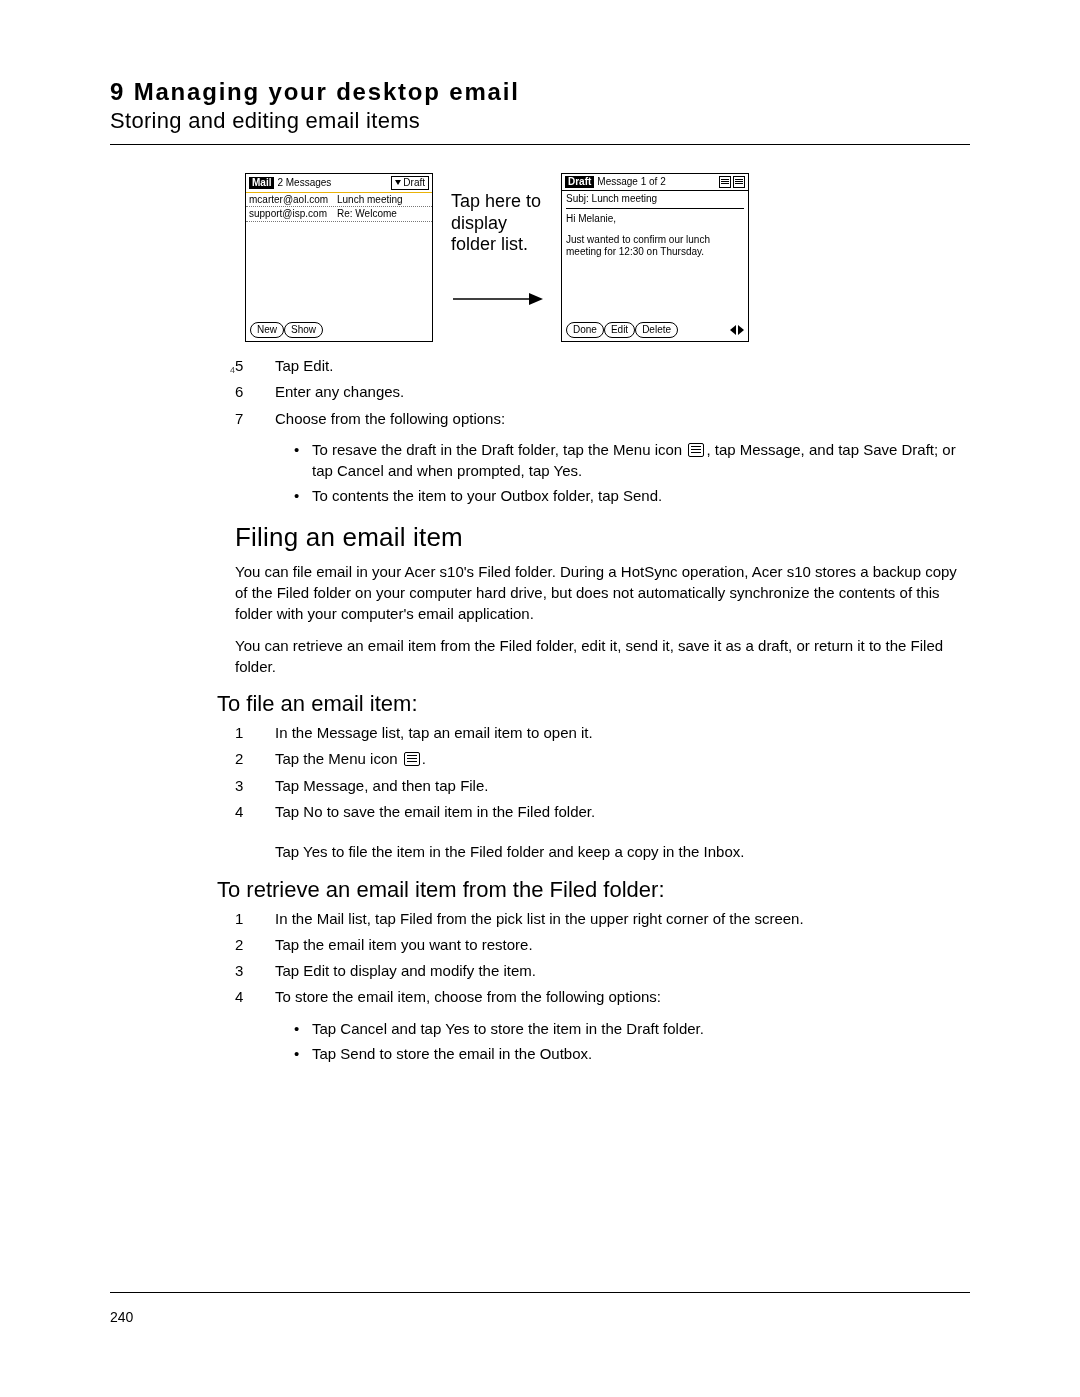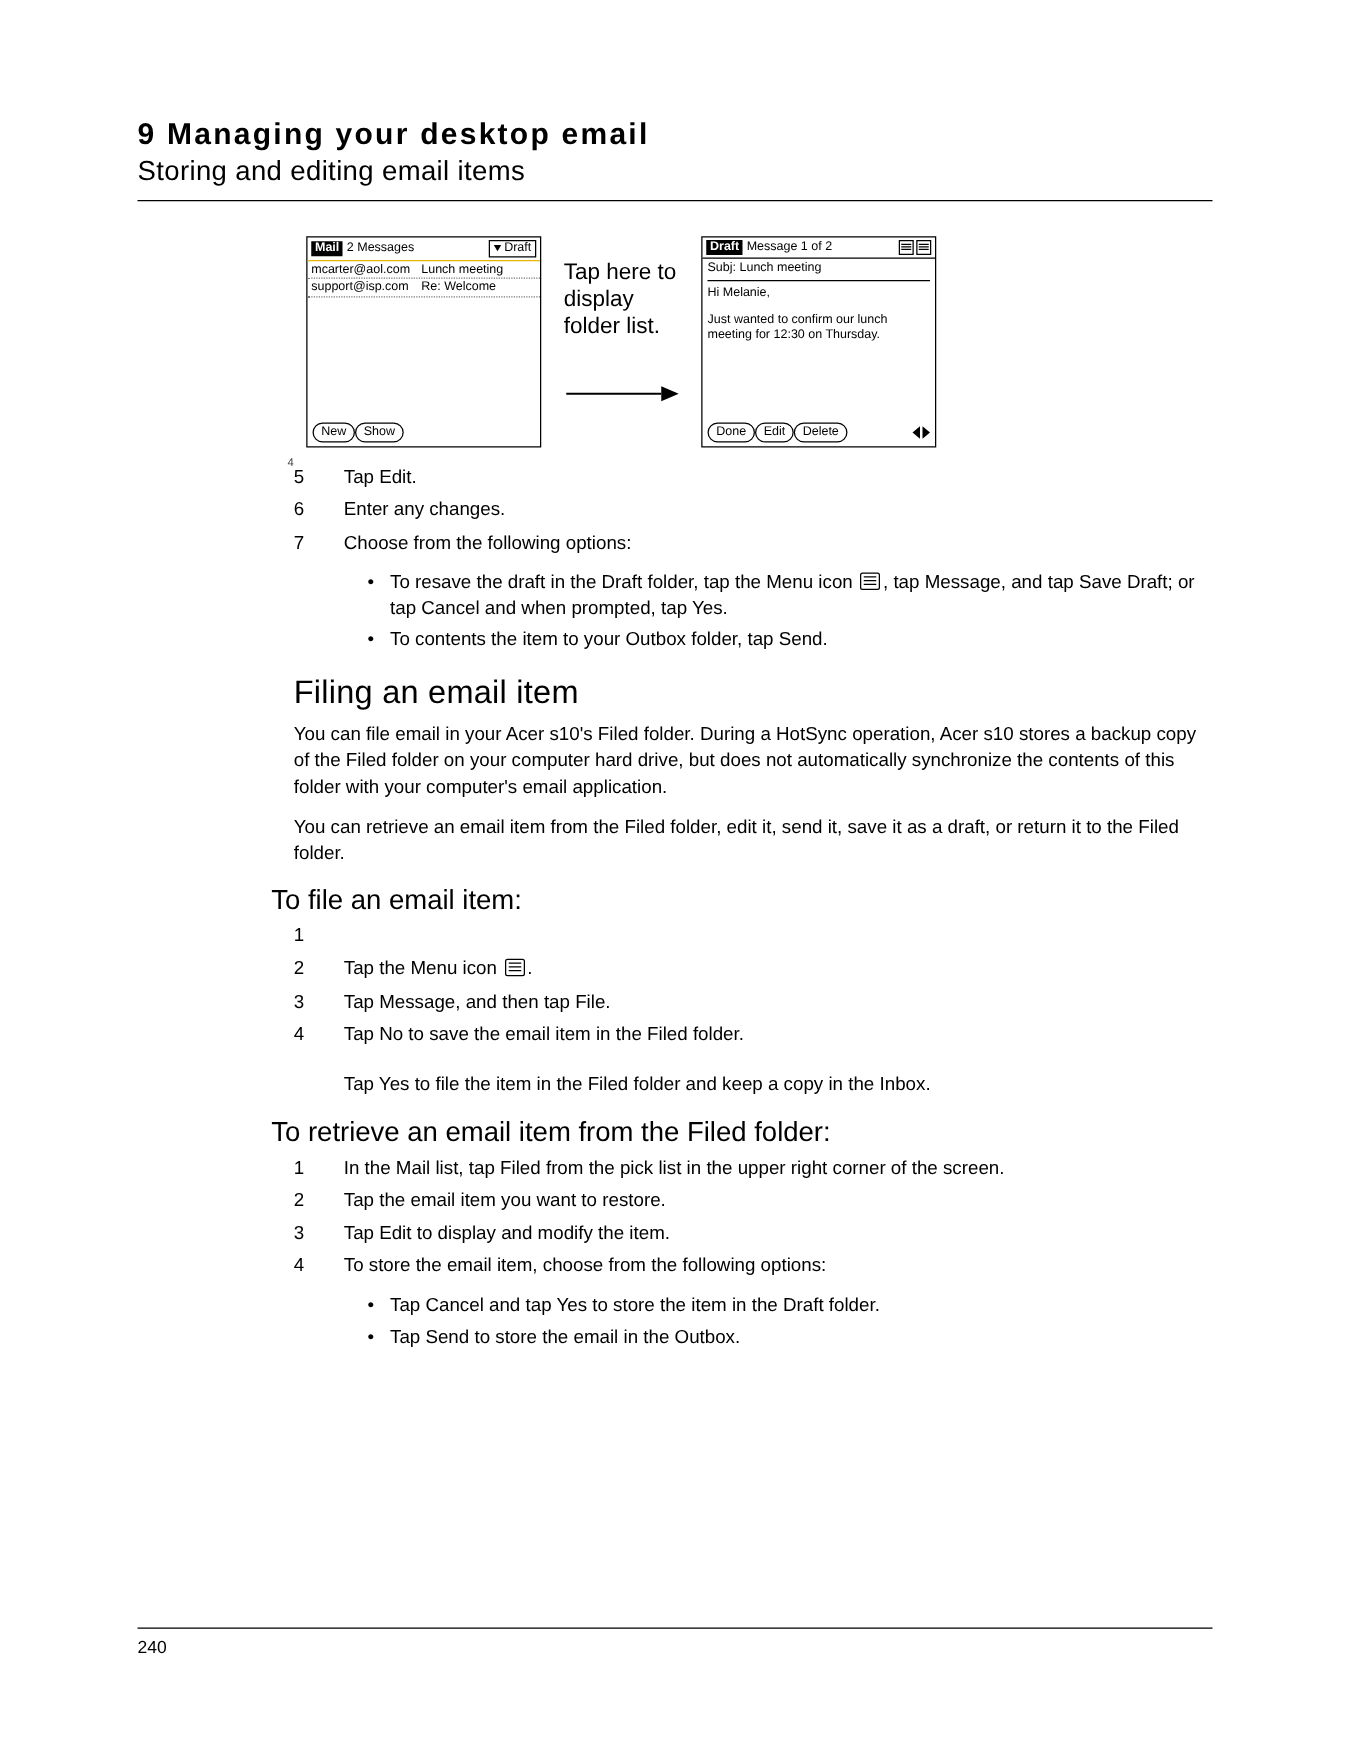--- a/index.html
+++ b/index.html
@@ -19,21 +19,21 @@
   }
   .header {
     border-bottom: 1.5px solid #000;
     padding-bottom: 10px;
     margin-bottom: 28px;
   }
   .chapter-line {
     font-size: 24px;
     letter-spacing: 1.8px;
     font-weight: 600;
-    margin: 16px 0 2px 0;
+    margin: 0 0 2px 0;
   }
   .subtitle-line {
     font-size: 22px;
     letter-spacing: 0.3px;
     margin: 0;
     font-weight: 400;
   }
   .figure-row {
     display: flex;
     gap: 18px;
@@ -186,21 +186,21 @@
     border-top:1.5px solid #000;
     height:0;
     box-shadow: 0 3px 0 #000, 0 6px 0 #000;
   }
   .footer {
     position: absolute;
     left: 110px;
     right: 110px;
     bottom: 72px;
     border-top: 1.2px solid #000;
-    padding-top: 6px;
+    padding-top: 16px;
     font-size: 14px;
   }
   .icon-box { display:inline-flex; gap:2px; }
   .ib { width:10px; height:10px; border:1px solid #000; position:relative; }
   .ib::before { content:""; position:absolute; left:1px; right:1px; top:2px; border-top:1px solid #000; box-shadow:0 2px 0 #000, 0 4px 0 #000; }
   .tiny4 {
     position: absolute;
     left: 230px;
     top: 365px;
     font-size: 9px;
@@ -311,20 +311,21 @@
   </ul>
 
   <h2 class="h2">Filing an email item</h2>
   <p class="para">You can file email in your Acer s10's Filed folder. During a HotSync operation, Acer s10 stores a backup copy of the Filed folder on your computer hard drive, but does not automatically synchronize the contents of this folder with your computer's email application.</p>
   <p class="para">You can retrieve an email item from the Filed folder, edit it, send it, save it as a draft, or return it to the Filed folder.</p>
 
   <h3 class="h3">To file an email item:</h3>
   <ul class="num-list">
     <li>
         <span class="n">1</span>
+        <span>In the Message list, tap an email item to open it.</span>
       </li>
     <li>
         <span class="n">2</span>
         <span>
           <span>Tap the Menu icon </span><span class="menu-icon"></span><span>.</span>
         </span>
     </li>
     <li>
         <span class="n">3</span>
         <span>Tap Message, and then tap File.</span>

